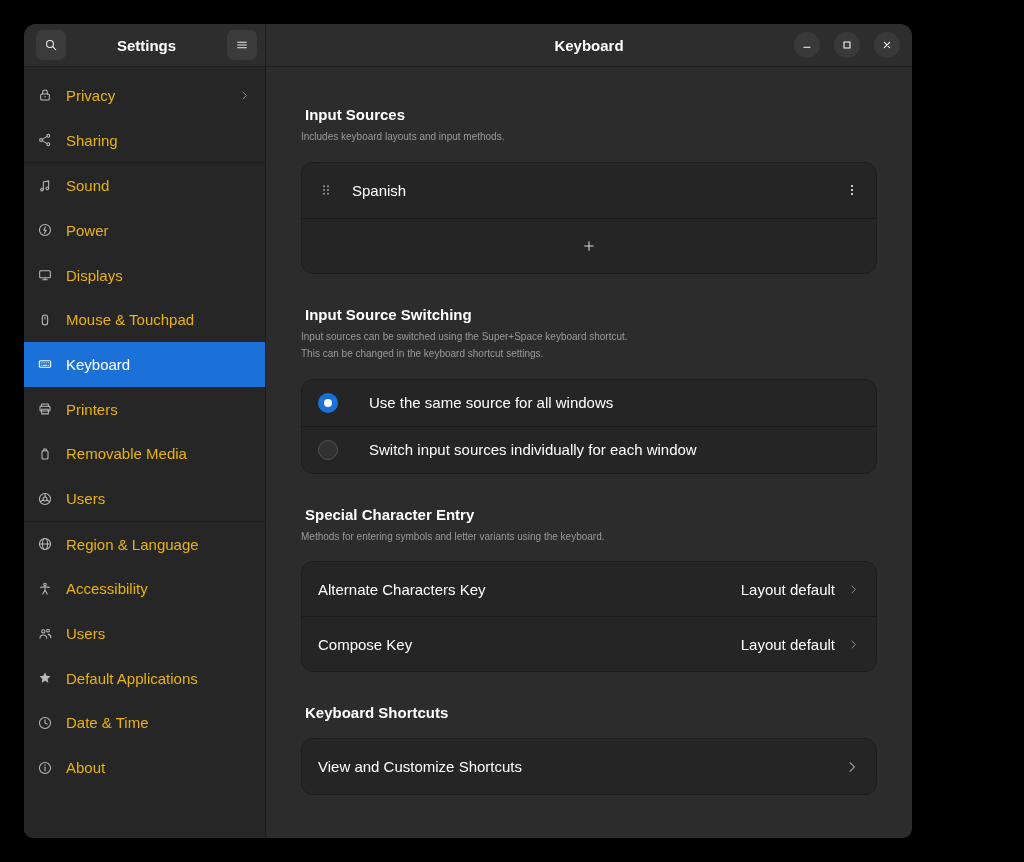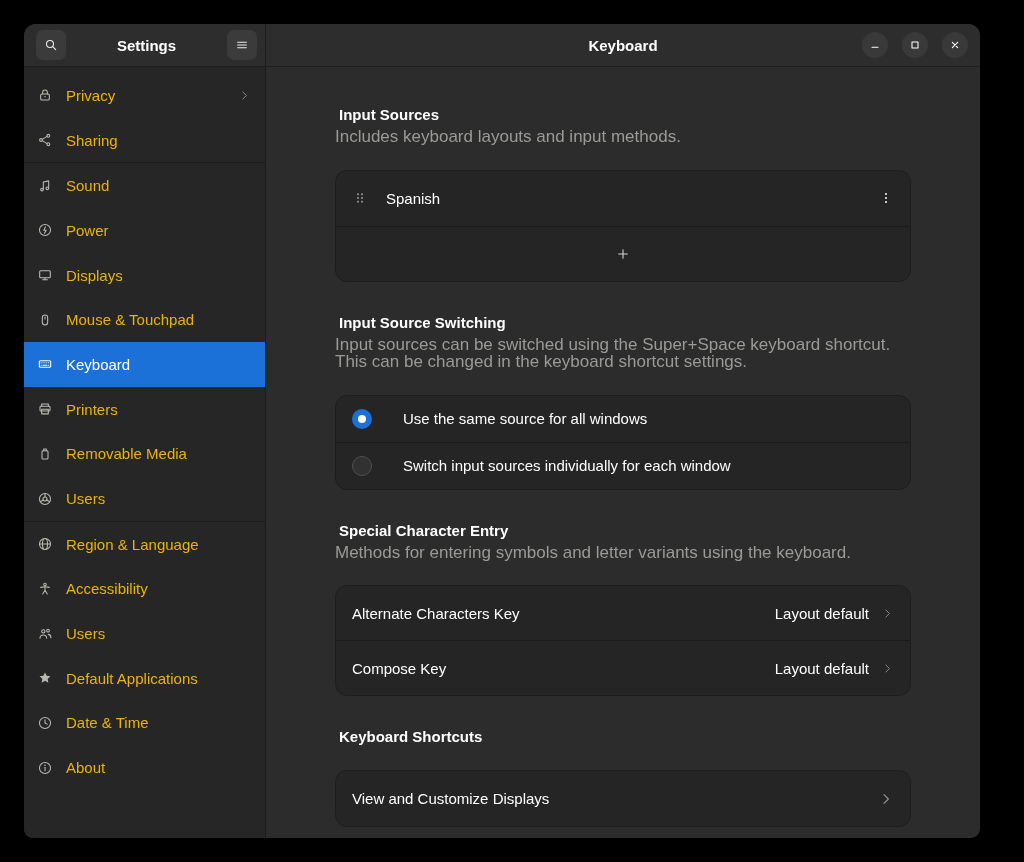--- a/index.html
+++ b/index.html
@@ -1,17 +1,17 @@
 <!DOCTYPE html>
 <html><head>
 <meta charset="utf-8">
 <style>
   html,body{margin:0;padding:0;width:1024px;height:862px;background:#000;overflow:hidden;
     font-family:"Liberation Sans","DejaVu Sans",sans-serif;-webkit-font-smoothing:antialiased;}
-  .window{position:absolute;left:24px;top:24px;width:956px;height:814px;border-radius:12px 12px 9px 9px;
+  .window{position:absolute;left:24px;top:24px;width:888px;height:814px;border-radius:12px 12px 9px 9px;
     overflow:hidden;display:grid;grid-template-columns:242px 1fr;grid-template-rows:43px 1fr;
     background:#2c2c2c;box-shadow:0 4px 24px rgba(0,0,0,.7);}
   
   .sidebar-header{background:#2d2d2d;border-bottom:1px solid #1e1e1e;border-right:1px solid #1c1c1c;
     display:flex;align-items:center;padding:0 8px 0 12px;}
   .main-header{background:#2d2d2d;border-bottom:1px solid #1e1e1e;display:flex;align-items:center;
     justify-content:center;position:relative;}
   .htitle{font-weight:bold;font-size:15px;color:#fff;flex:1;text-align:center;}
   .hbtn{width:30px;height:30px;border:none;border-radius:7px;background:#3b3b3b;color:#eeeeec;
     display:flex;align-items:center;justify-content:center;padding:0;cursor:pointer;flex:none;}
@@ -26,22 +26,22 @@
   .side-item.selected{background:#1c71d8;color:#fff;}
   .side-item.selected .sicon{color:#fff;}
   .slabel{white-space:nowrap;}
   .chev{margin-left:auto;color:#9a9a96;display:flex;}
   .side-sep{height:1px;background:#1d1d1d;}
   
   .main{overflow:hidden;}
   .content{width:576px;margin:0 auto;padding-top:35px;}
   .section{margin-bottom:32px;}
   .section h2{margin:4px;font-size:15px;font-weight:bold;color:#fff;line-height:18px;}
-  .desc{margin:4px 0 0 0;font-size:17px;color:#9a9a96;line-height:17.5px;}
-  .card{margin-top:24px;background:#252525;border:1px solid #1d1d1d;border-radius:12px;overflow:hidden;}
+  .desc{margin:4px 0 0 0;font-size:10px;color:#9a9a96;line-height:17.5px;}
+  .card{margin-top:16px;background:#252525;border:1px solid #1d1d1d;border-radius:12px;overflow:hidden;}
   .divider{height:1px;background:#1b1b1b;}
   .row{display:flex;align-items:center;padding:0 16px;font-size:15px;color:#fff;}
   .source-row{height:55px;gap:18px;cursor:pointer;}
   .source-row .kebab{margin-left:auto;color:#fff;display:flex;cursor:pointer;}
   .drag{color:#9a9a96;display:flex;cursor:grab;}
   .add-row{height:54px;justify-content:center;color:#d6d6d2;cursor:pointer;}
   .opt-row{height:46px;gap:31px;cursor:pointer;}
   .radio{width:20px;height:20px;border-radius:50%;background:#313131;border:1px solid #505050;
     box-sizing:border-box;position:relative;flex:none;}
   .radio.on{background:#1c71d8;border:none;}
@@ -351,21 +351,21 @@
                 </span>
             </span>
           </div>
         </div>
       </section>
 
       <section class="section">
         <h2>Keyboard Shortcuts</h2>
         <div class="card">
           <div class="row shortcut-row">
-            <span>View and Customize Displays</span>
+            <span>View and Customize Shortcuts</span>
             <span class="nav-chev">
                 <svg width="16" height="16" viewBox="0 0 24 24" fill="none" stroke="currentColor" stroke-width="1.6" stroke-linecap="round" stroke-linejoin="round">
                   <path d="M9 5.5l6.5 6.5L9 18.5"></path>
                 </svg>
               </span>
           </div>
         </div>
       </section>
 
     </div>

